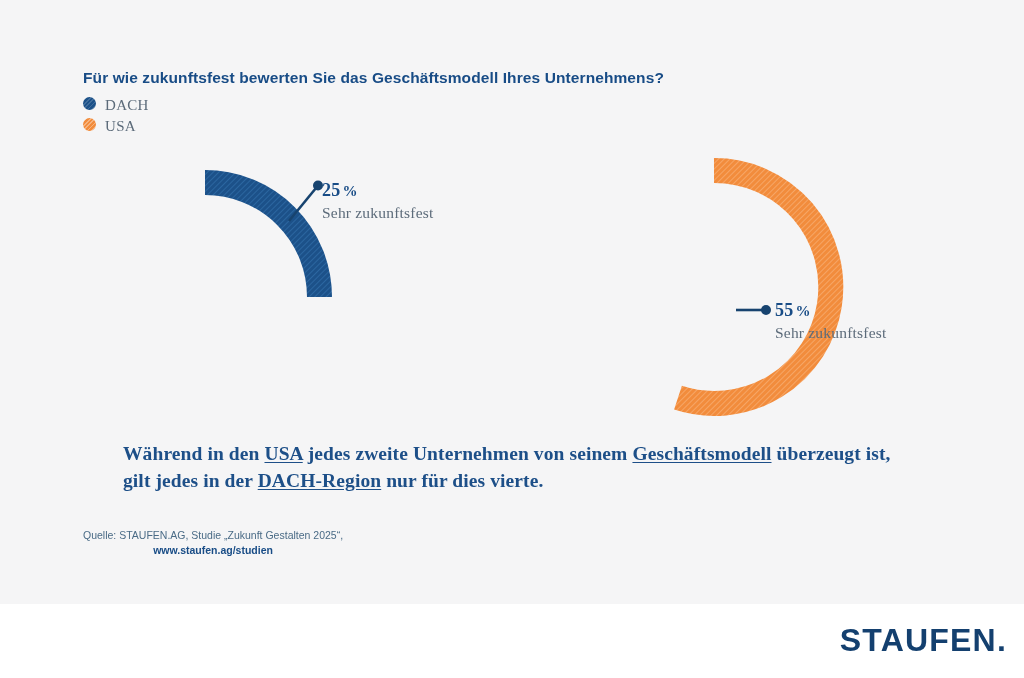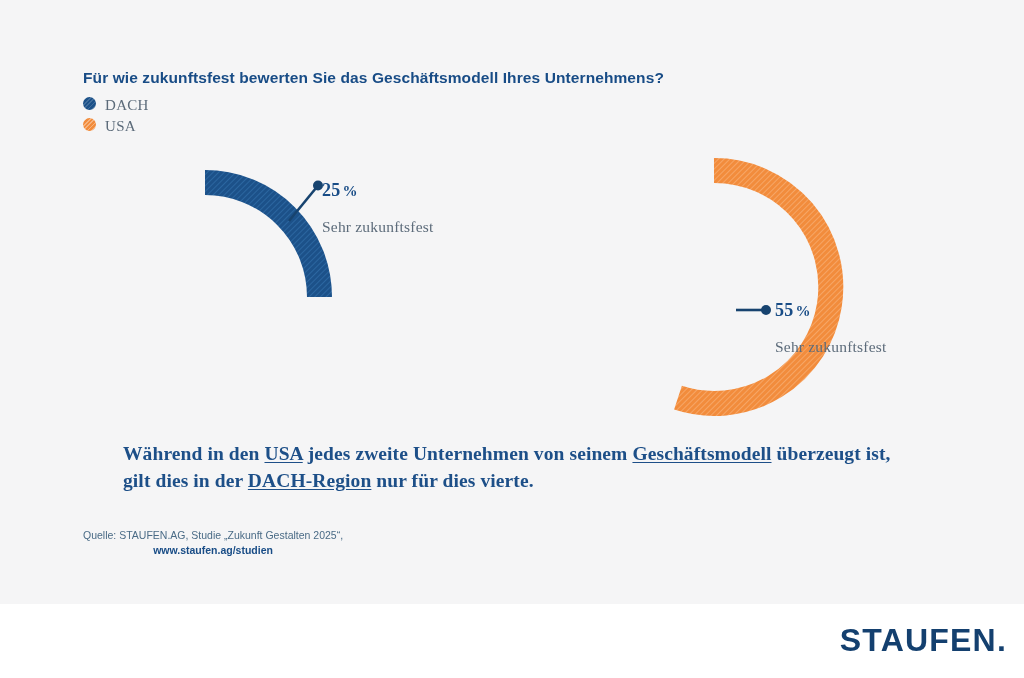--- a/index.html
+++ b/index.html
@@ -123,21 +123,21 @@
   }
   .callout .value .pct {
     font-weight: bold;
     font-size: 15px;
     margin-left: 2px;
   }
   .callout .sub {
     font-family: "Liberation Serif", serif;
     font-size: 15.5px;
     color: #5c6b7a;
-    margin-top: 17px;
+    margin-top: 3px;
     letter-spacing: 0.2px;
     white-space: nowrap;
   }
   #callout-dach { left: 322px; top: 166px; }
   #callout-usa  { left: 775px; top: 286px; }
 
   
   #caption {
     position: absolute;
     left: 83px;
@@ -246,21 +246,21 @@
 
     <div class="callout" id="callout-usa">
       <div class="value">
         <span>55</span><span class="pct">%</span>
       </div>
       <div class="sub">Sehr zukunftsfest</div>
     </div>
   </div>
 
   <div id="caption">
-    <span>Während in den </span><u>USA</u><span> jedes zweite Unternehmen von seinem </span><u>Geschäftsmodell</u><span> überzeugt ist,</span><br><span>gilt dies in der </span><u>DACH-Region</u><span> nur für dies vierte.</span>
+    <span>Während in den </span><u>USA</u><span> jedes zweite Unternehmen von seinem </span><u>Geschäftsmodell</u><span> überzeugt ist,</span><br><span>gilt jedes in der </span><u>DACH-Region</u><span> nur für dies vierte.</span>
   </div>
 
   <div id="source">
     <div>Quelle: STAUFEN.AG, Studie „Zukunft Gestalten 2025“,</div>
     <div class="url">www.staufen.ag/studien</div>
   </div>
 
   <div id="logo">STAUFEN.</div>
 
 </div>

